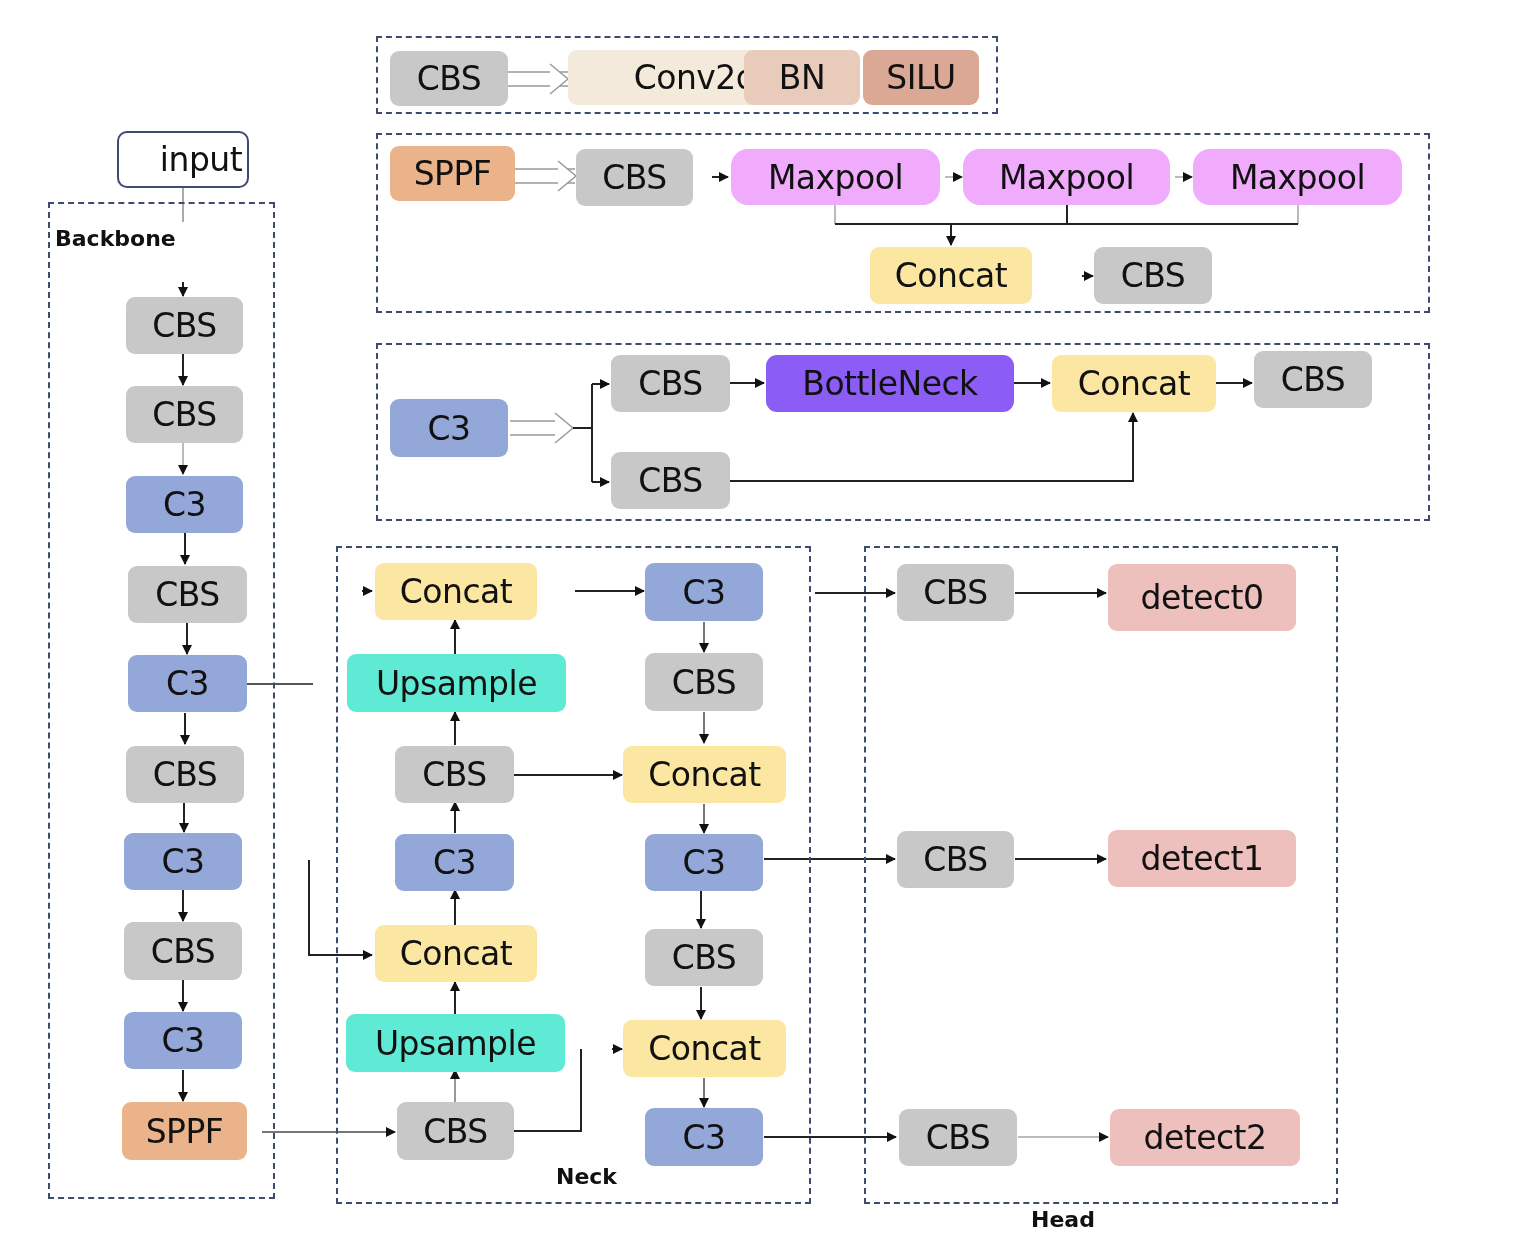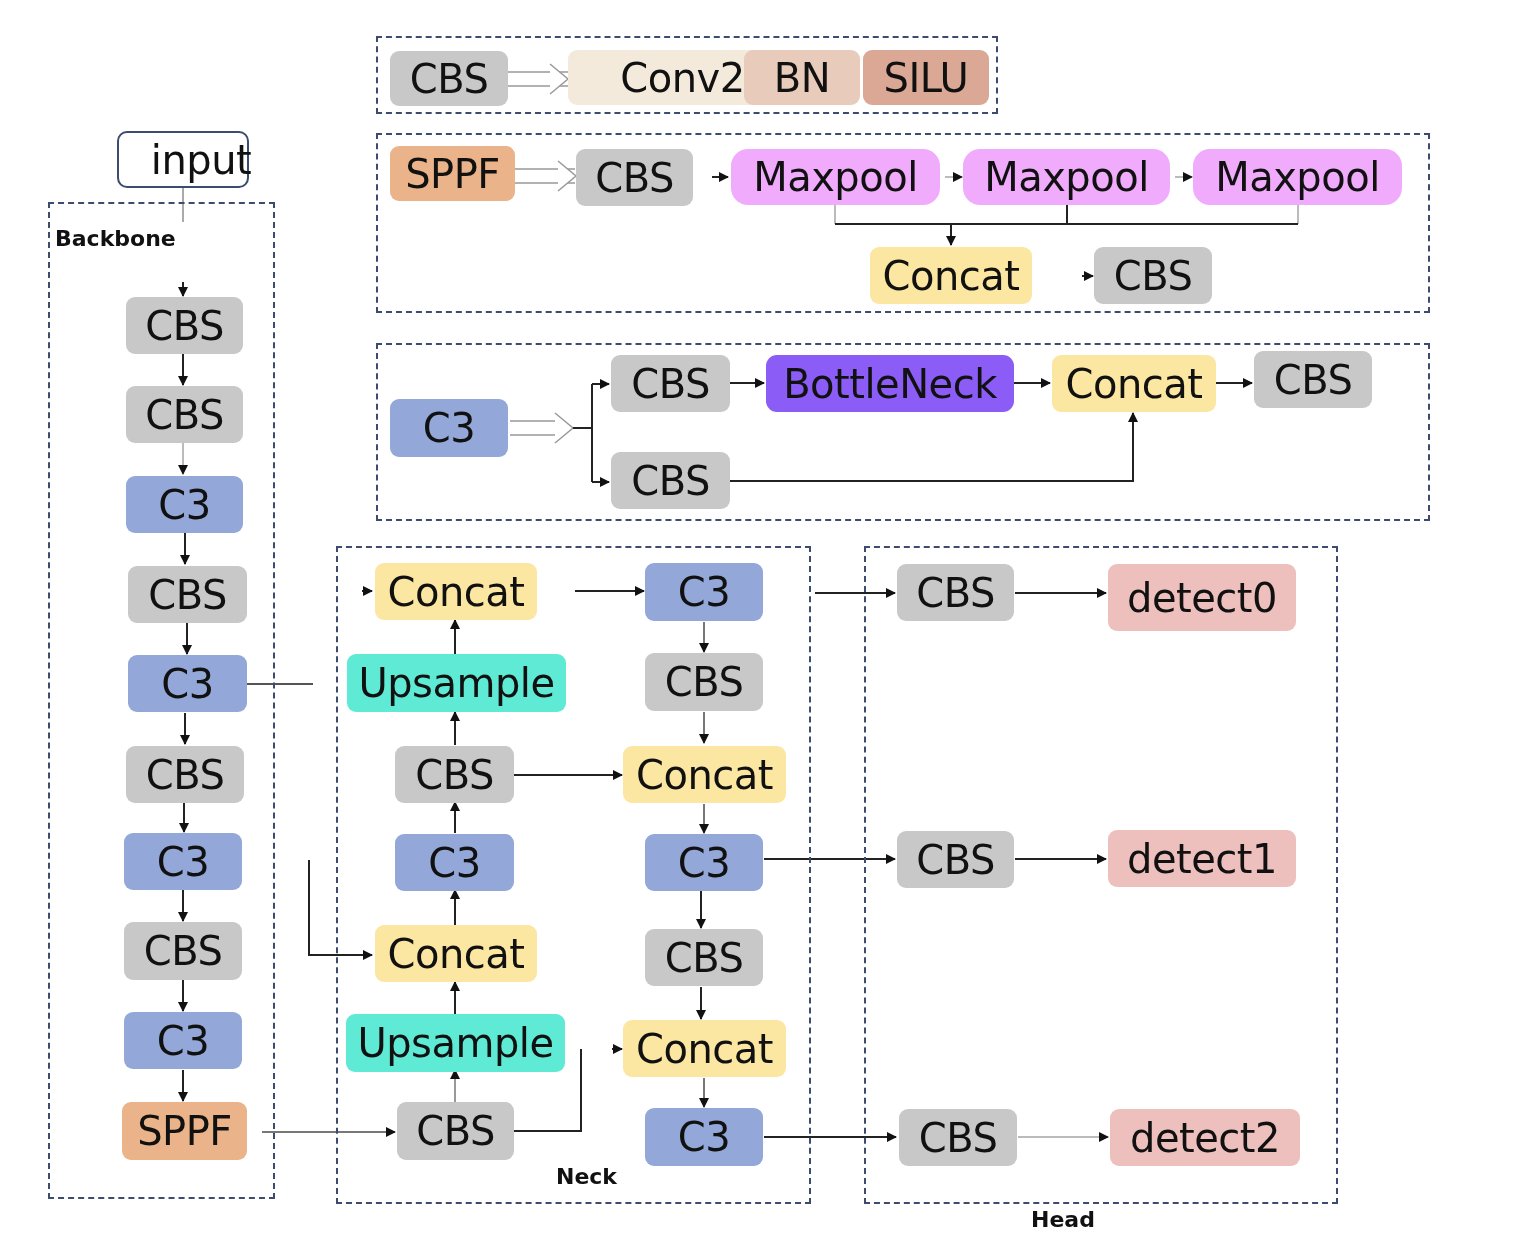--- a/index.html
+++ b/index.html
@@ -1,20 +1,20 @@
 <!DOCTYPE html>
 <html><head>
 <meta charset="utf-8">
 <style>
   html, body { margin: 0; padding: 0; background: #ffffff; }
   body { width: 1530px; height: 1250px; position: relative; overflow: hidden;
          font-family: "DejaVu Sans", "Liberation Sans", sans-serif; }
   #canvas { position: absolute; left: 0; top: 0; width: 1530px; height: 1250px; }
   .node { position: absolute; border-radius: 9px; display: flex; align-items: center;
-          justify-content: center; font-size: 40px; color: #111; box-sizing: border-box;
+          justify-content: center; font-size: 33px; color: #111; box-sizing: border-box;
           letter-spacing: -0.5px; }
   .cbs { background: #c8c8c8; }
   .c3 { background: #93a8d8; }
   .concat { background: #fbe6a2; }
   .upsample { background: #5eead4; }
   .sppf { background: #eab389; }
   .maxpool { background: #f0abfc; border-radius: 17px; }
   .bottleneck { background: #8b5cf6; border-radius: 11px; }
   .conv2d { background: #f3eadc; border-radius: 9px 0 0 9px; }
   .bn { background: #e8cbbb; border-radius: 0; }
@@ -134,21 +134,21 @@
   <div class="group" style="left:336px;top:546px;width:475px;height:658px;"></div>
   <div class="group" style="left:864px;top:546px;width:474px;height:658px;"></div>
 
   <div class="glabel" style="left:55px;top:226px;">Backbone</div>
   <div class="glabel" style="left:556px;top:1164px;">Neck</div>
   <div class="glabel" style="left:1031px;top:1207px;">Head</div>
 
   <div class="node cbs" style="left:390px;top:51px;width:118px;height:55px;">CBS</div>
   <div class="node conv2d" style="left:568px;top:50px;width:209px;height:55px;padding-left:45px;">Conv2d</div>
   <div class="node bn" style="left:744px;top:50px;width:116px;height:55px;border-radius:9px;">BN</div>
-  <div class="node silu" style="left:863px;top:50px;width:126px;height:55px;border-radius:9px;">SILU</div>
+  <div class="node silu" style="left:863px;top:50px;width:116px;height:55px;border-radius:9px;">SILU</div>
 
   <div class="node sppf" style="left:390px;top:146px;width:125px;height:55px;">SPPF</div>
   <div class="node cbs" style="left:576px;top:149px;width:117px;height:57px;">CBS</div>
   <div class="node maxpool" style="left:731px;top:149px;width:209px;height:56px;">Maxpool</div>
   <div class="node maxpool" style="left:963px;top:149px;width:207px;height:56px;">Maxpool</div>
   <div class="node maxpool" style="left:1193px;top:149px;width:209px;height:56px;">Maxpool</div>
   <div class="node concat" style="left:870px;top:247px;width:162px;height:57px;">Concat</div>
   <div class="node cbs" style="left:1094px;top:247px;width:118px;height:57px;">CBS</div>
 
   <div class="node c3" style="left:390px;top:399px;width:118px;height:58px;">C3</div>

